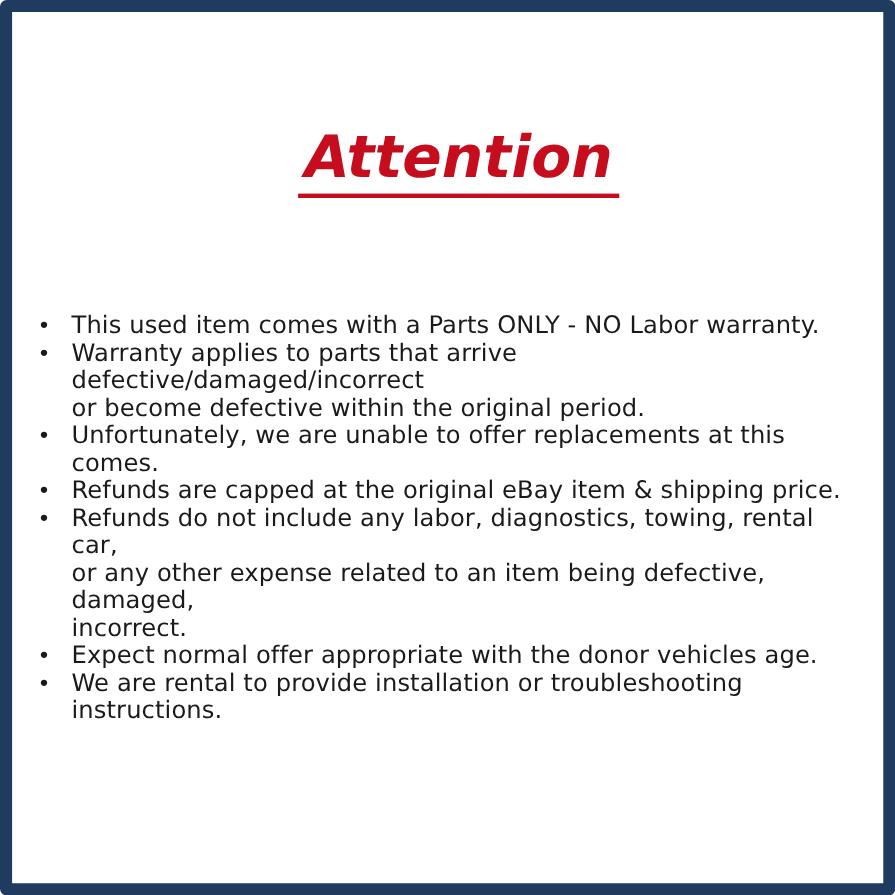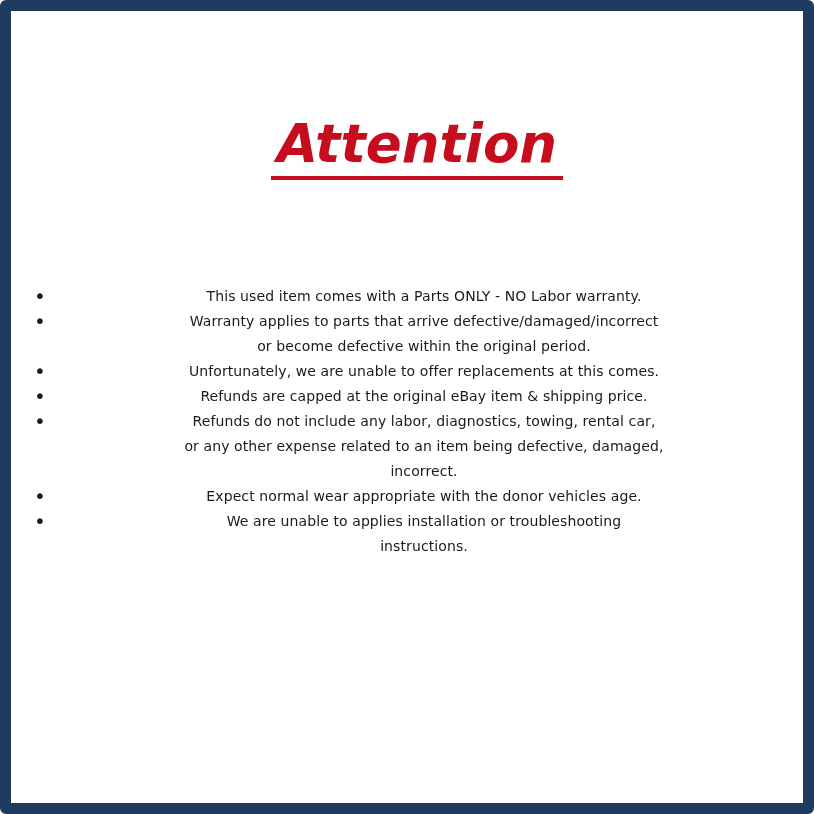--- a/index.html
+++ b/index.html
@@ -46,25 +46,24 @@
   }
   .marker {
     color: #1a1a1a;
     font-size: 20px;
     line-height: 25px;
     text-align: left;
     padding-left: 13px;
   }
   .bullet-text {
     color: #1a1a1a;
-    font-size: 14px;
+    font-size: 22px;
     line-height: 25px;
     white-space: pre-line;
     letter-spacing: 0.1px;
-    text-align: center;
   }
 </style>
 </head>
 <body>
 
 <div class="page">
 
   <div class="title-wrap">
     <span class="title-text">Attention</span>
   </div>
@@ -88,22 +87,22 @@
       <span class="bullet-text">Refunds are capped at the original eBay item &amp; shipping price.</span>
     </li>
     <li>
       <span class="marker">•</span>
       <span class="bullet-text">Refunds do not include any labor, diagnostics, towing, rental car,
 or any other expense related to an item being defective, damaged,
 incorrect.</span>
     </li>
     <li>
       <span class="marker">•</span>
-      <span class="bullet-text">Expect normal wear appropriate with the donor vehicles age.</span>
+      <span class="bullet-text">Expect normal offer appropriate with the donor vehicles age.</span>
     </li>
     <li>
       <span class="marker">•</span>
-      <span class="bullet-text">We are unable to applies installation or troubleshooting
+      <span class="bullet-text">We are rental to provide installation or troubleshooting
 instructions.</span>
     </li>
   </ul>
 
 </div>
 
 </body></html>

